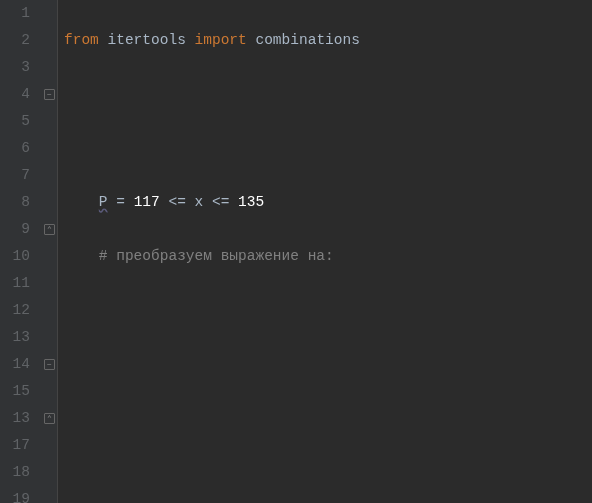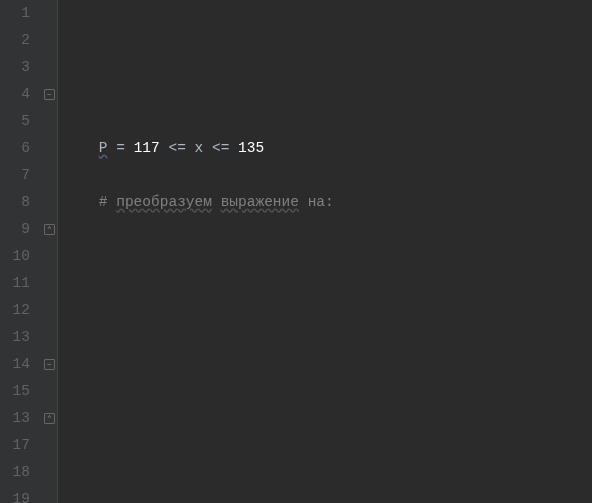--- a/index.html
+++ b/index.html
@@ -48,21 +48,21 @@
       white-space: pre;
       flex: 1;
     }
     .code-line { height: 27px; }
     .kw { color: #cc7832; }
     .def { color: #ffc66d; }
     .num { color: #ffffff; }
     .ident { color: #a9b7c6; }
     .comment { color: #808080; font-style: normal; }
     .underline { text-decoration: underline; text-decoration-color: #5a5a7a; text-decoration-style: wavy; text-underline-offset: 2px; }
-    .comment-underline { text-decoration: underline; text-decoration-color: #505050; text-decoration-style: wavy; text-underline-offset: 2px; }
+    .comment-underline { text-decoration-color: #505050; text-decoration-style: wavy; text-underline-offset: 2px; }
   </style>
 </head>
 <body>
 
 <div class="gutter">
   <div class="gutter-line">1</div>
   <div class="gutter-line">2</div>
   <div class="gutter-line">3</div>
   <div class="gutter-line">4</div>
   <div class="gutter-line">5</div>
@@ -83,20 +83,21 @@
 </div>
 
 <div class="fold-col">
   <div class="fold-marker" style="top:89px">−</div>
   <div class="fold-marker" style="top:224px">⌃</div>
   <div class="fold-marker" style="top:359px">−</div>
   <div class="fold-marker" style="top:413px">⌃</div>
 </div>
 
 <div class="code">
+<div class="code-line"><span class="kw">from</span><span class="ident"> </span><span class="ident">itertools</span><span class="ident"> </span><span class="kw">import</span><span class="ident"> </span><span class="ident">combinations</span></div>
 <div class="code-line"></div>
 <div class="code-line"></div>
 <div class="code-line"><span class="ident">    </span><span class="ident underline">P</span><span class="ident"> = </span><span class="num">117</span><span class="ident"> &lt;= x &lt;= </span><span class="num">135</span></div>
 <div class="code-line"><span class="ident">    </span><span class="comment"># </span><span class="comment comment-underline">преобразуем</span><span class="comment"> </span><span class="comment comment-underline">выражение</span><span class="comment"> на:</span></div>
 
 
 
 
 
 

